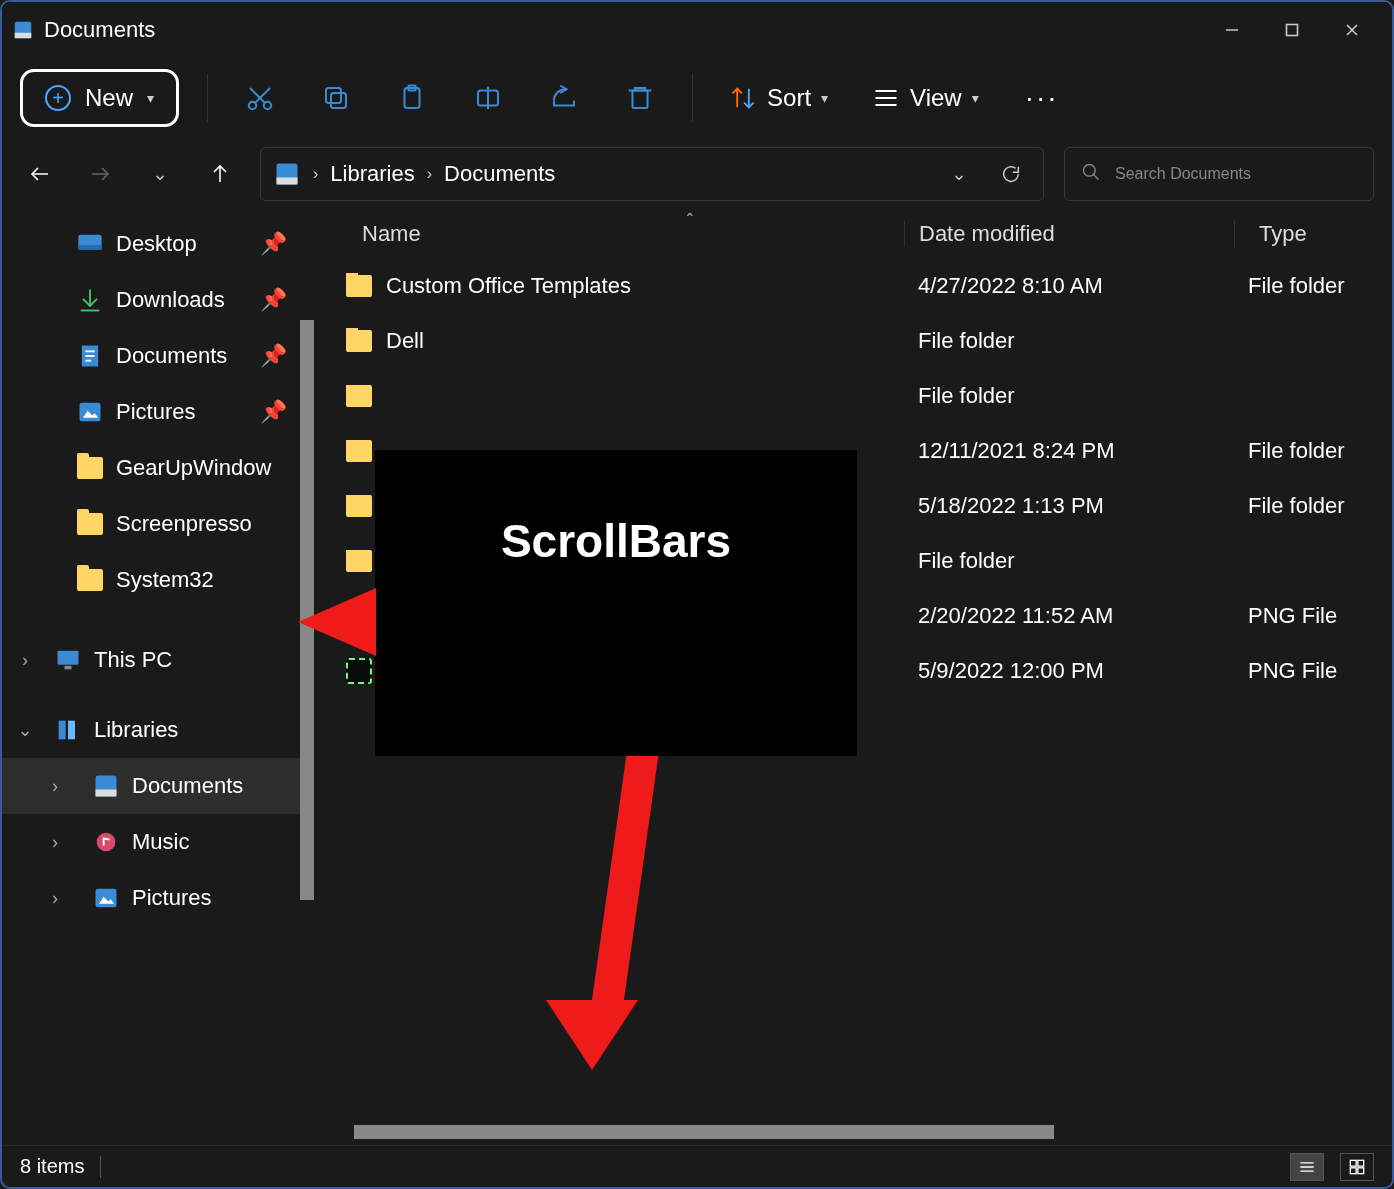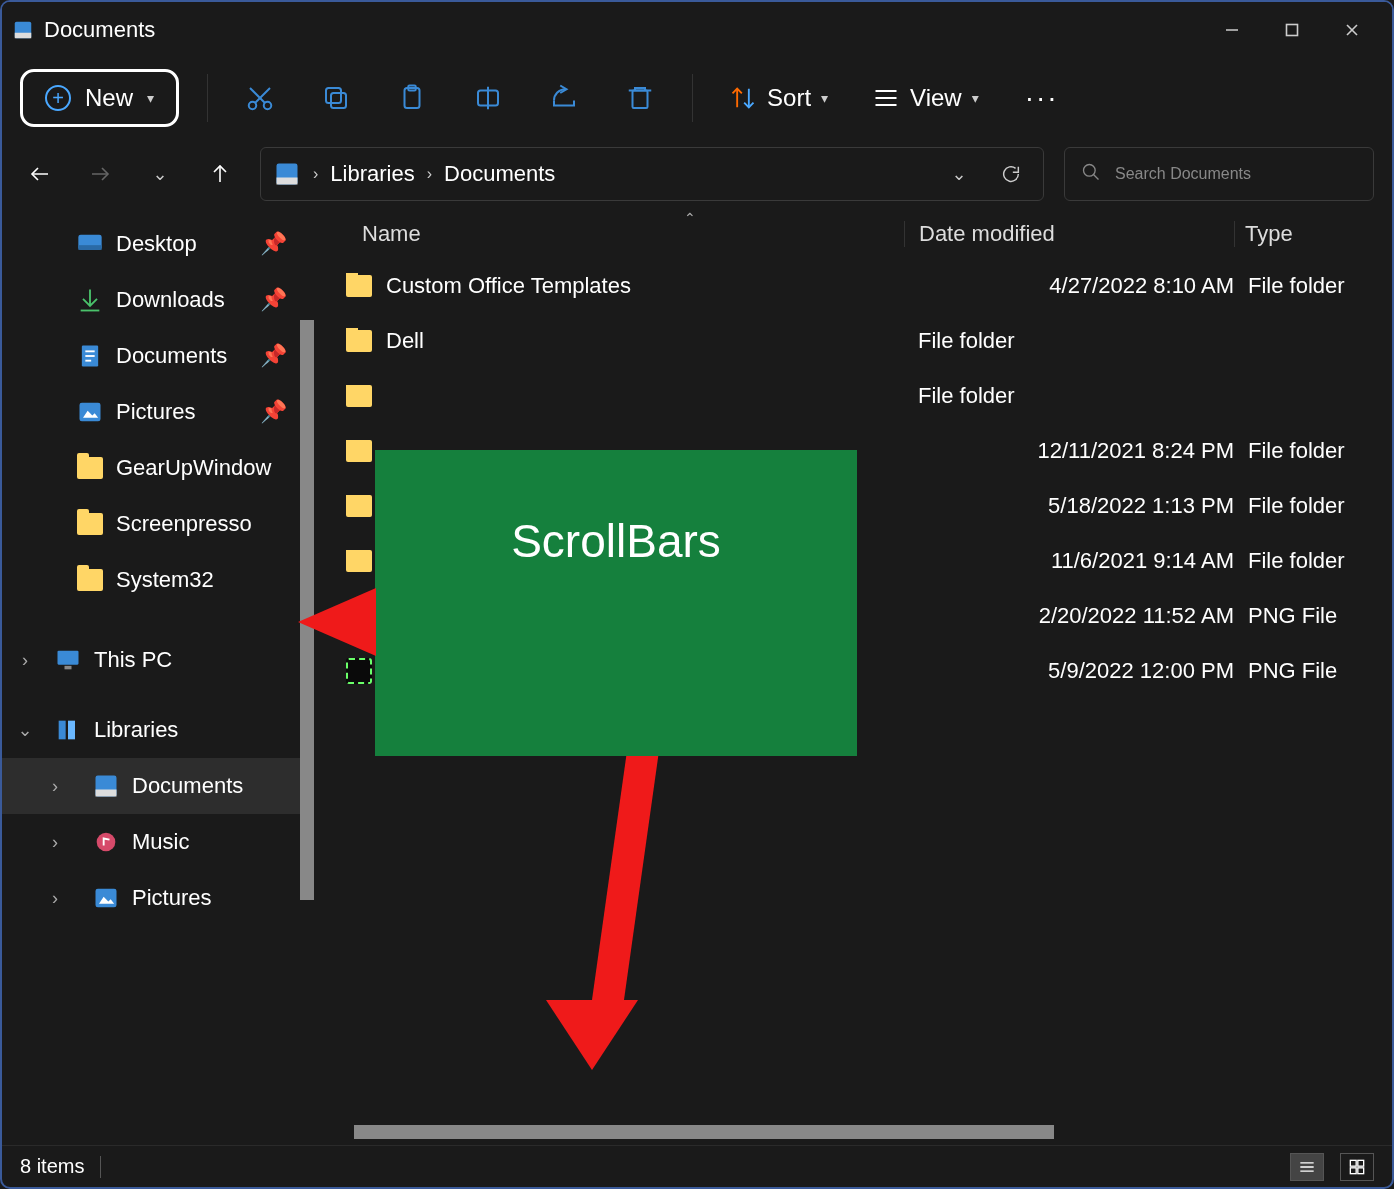--- a/index.html
+++ b/index.html
@@ -174,29 +174,29 @@
     position:absolute; top:0; left:370px; color:#aaa; font-size:14px;
   }
   .cols {
     height: 48px;
     display:flex; align-items:center;
     font-size:22px; color:#ddd;
     border-bottom: 0px solid #333;
   }
   .col-name { width: 590px; padding-left: 48px; }
   .col-date { width: 330px; border-left:1px solid #333; padding-left:14px; }
-  .col-type { flex:1; border-left:1px solid #333; padding-left:10px; }
+  .col-type { flex:1; border-left:1px solid #333; padding-left:24px; }
   .rows { }
   .row {
     height: 55px;
     display:flex; align-items:center;
     font-size:22px;
   }
   .cell-name { width:590px; padding-left:32px; display:flex; align-items:center; gap:14px; white-space:nowrap; overflow:hidden;}
-  .cell-date { width:330px; padding-left:14px; white-space:nowrap;text-align:right;}
+  .cell-date { width:330px; padding-left:14px; white-space:nowrap;}
   .cell-type { flex:1; padding-left:14px; white-space:nowrap;}
   .fi-folder { width:26px;height:22px;background:#ffd666;border-radius:2px;position:relative;flex-shrink:0;}
   .fi-folder::before{content:"";position:absolute;top:-4px;left:0;width:12px;height:6px;background:#ffd666;border-radius:2px 2px 0 0;}
   .fi-png {
     width:26px;height:26px;background:#0a0a0a;border:2px dashed #6aff6a;border-radius:3px;flex-shrink:0;
   }
   .hscroll {
     position:absolute; bottom:6px; left:40px; right:10px; height:14px;
   }
   .hscroll-thumb { position:absolute; left:0; top:0; height:100%; width:700px; background:#888; }
@@ -216,24 +216,24 @@
     width:34px;height:28px;display:flex;align-items:center;justify-content:center;
     border:1px solid #555;
   }
   .view-btn.active{ background:#444; }
 
   
   .anno-box {
     position:absolute;
     left: 375px; top: 450px;
     width: 482px; height: 306px;
-    background: #15803d;
+    background: #000000;
     display:flex; align-items:flex-start; justify-content:center;
     padding-top: 64px;
-    font-size: 46px; color:#fff; font-weight:400;
+    font-size: 46px; color:#fff; font-weight:700;
   }
   .anno-arrow-left {
     position:absolute;
     left: 298px; top: 588px;
     width:0;height:0;
     border-top: 34px solid transparent;
     border-bottom: 34px solid transparent;
     border-right: 78px solid #ef1a1a;
   }
   .anno-arrow-down-shaft {
@@ -588,21 +588,20 @@
               <span></span>
             </div>
             <div class="cell-date">5/18/2022 1:13 PM</div>
             <div class="cell-type">File folder</div>
           </div>
           <div class="row">
             <div class="cell-name">
               <span class="fi-folder"></span>
               <span></span>
             </div>
-            <div class="cell-date">11/6/2021 9:14 AM</div>
             <div class="cell-type">File folder</div>
           </div>
           <div class="row">
             <div class="cell-name">
               <span class="fi-png"></span>
               <span></span>
             </div>
             <div class="cell-date">2/20/2022 11:52 AM</div>
             <div class="cell-type">PNG File</div>
           </div>

